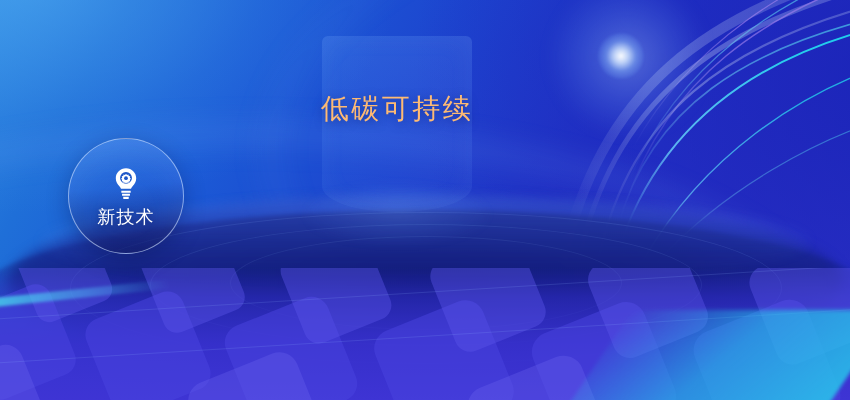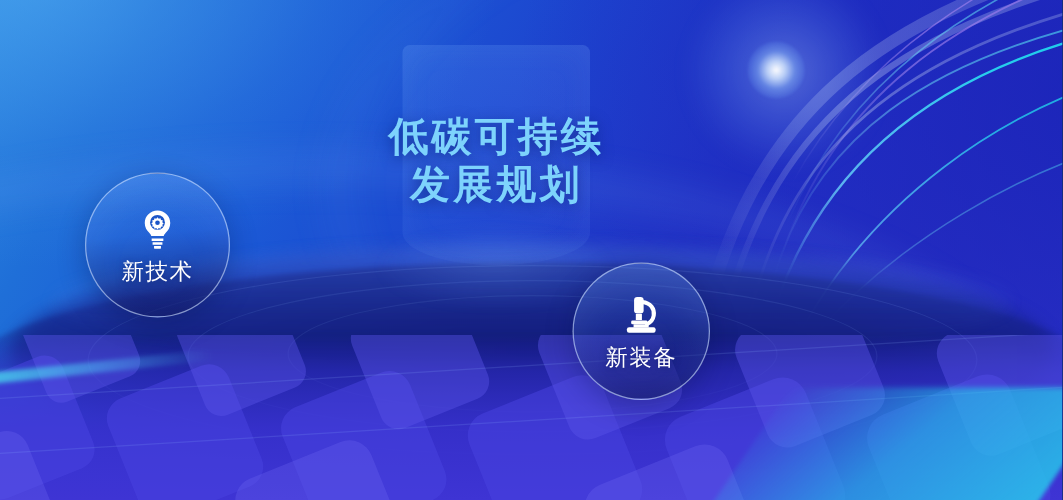--- a/index.html
+++ b/index.html
@@ -226,23 +226,23 @@
 
   
   .title-wrap {
     position: absolute;
     left: 272px; top: 90px;
     width: 250px;
     text-align: center;
     z-index: 8;
   }
   .title-line {
-    font-size: 32px;
-    font-weight: bold;
-    color: #7dd3fc;
+    font-size: 28px;
+    font-weight: normal;
+    color: #fdba74;
     letter-spacing: 2.5px;
     line-height: 38px;
     text-shadow: 0 2px 10px rgba(10,26,110,0.55);
   }
 
   
   .node {
     position: absolute;
     border-radius: 50%;
     z-index: 9;
@@ -343,21 +343,20 @@
   <div class="stage-ring ring-a"></div>
   <div class="stage-ring ring-b"></div>
   <div class="stage-ring ring-c"></div>
   <div class="stage-top-sheen"></div>
 
   <div class="pillar"></div>
   <div class="pillar-base-glow"></div>
 
   <div class="title-wrap">
     <div class="title-line">低碳可持续</div>
-    <div class="title-line">发展规划</div>
   </div>
 
   <div class="floor">
     <svg width="850" height="132" viewBox="0 0 850 132" preserveAspectRatio="none">
       <g fill="#4a44e0" opacity="0.52">
         <rect x="-30" y="26" width="96" height="96" rx="16" transform="rotate(-22 18 74)"></rect>
         <rect x="96" y="34" width="104" height="104" rx="17" transform="rotate(-22 148 86)"></rect>
         <rect x="236" y="40" width="110" height="110" rx="18" transform="rotate(-22 291 95)"></rect>
         <rect x="386" y="44" width="116" height="116" rx="19" transform="rotate(-22 444 102)"></rect>
         <rect x="544" y="46" width="120" height="120" rx="20" transform="rotate(-22 604 106)"></rect>
@@ -392,28 +391,15 @@
         <path fill="#ffffff" d="M11.6 23.3h8.8v1.9h-8.8zM12.3 26.2h7.4v1.8h-7.4zM13.4 29h5.2v1.6c0 .2-.2 .4-.4 .4h-4.4c-.2 0-.4-.2-.4-.4z"></path>
         <circle cx="16" cy="11.2" r="5.6" fill="#1b55c8"></circle>
         <path fill="#ffffff" d="M16 7.4l.95 1.05 1.35-.42 .32 1.37 1.38 .29-.4 1.36 1.06 .93-1.06 .93 .4 1.36-1.38 .29-.32 1.37-1.35-.42L16 16.56l-.95-1.05-1.35 .42-.32-1.37-1.38-.29 .4-1.36-1.06-.93 1.06-.93-.4-1.36 1.38-.29 .32-1.37 1.35 .42z"></path>
         <circle cx="16" cy="11.45" r="1.75" fill="#1b55c8"></circle>
       </svg>
     </span>
     <span class="node-label">新技术</span>
   </div>
 
 
-  <div class="node node-3">
-    <span class="node-icon">
-      <svg viewBox="0 0 32 32">
-        <rect x="10.6" y="2.4" width="7.2" height="12.4" rx="2.4" fill="#ffffff"></rect>
-        <rect x="11.9" y="15.2" width="4.6" height="4.6" fill="#ffffff"></rect>
-        <path d="M16.8 6.2 c6.2 .6 9.4 5.2 8.6 10.2 -.5 3-2.5 5.3-5.1 6.4" fill="none" stroke="#ffffff" stroke-width="3.1" stroke-linecap="round"></path>
-        <rect x="8.4" y="20.2" width="12.2" height="2.8" rx="1" fill="#ffffff"></rect>
-        <rect x="5.2" y="25.2" width="21.6" height="4.2" rx="1.6" fill="#ffffff"></rect>
-        <rect x="10.2" y="23.0" width="11.4" height="2.4" fill="#ffffff"></rect>
-      </svg>
-    </span>
-    <span class="node-label">新装备</span>
-  </div>
 
 
 </div>
 
 </body></html>

